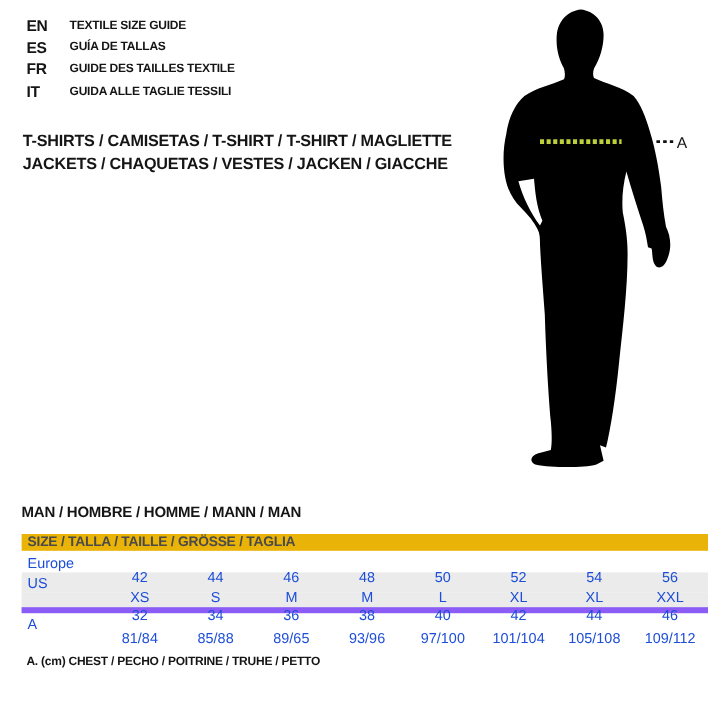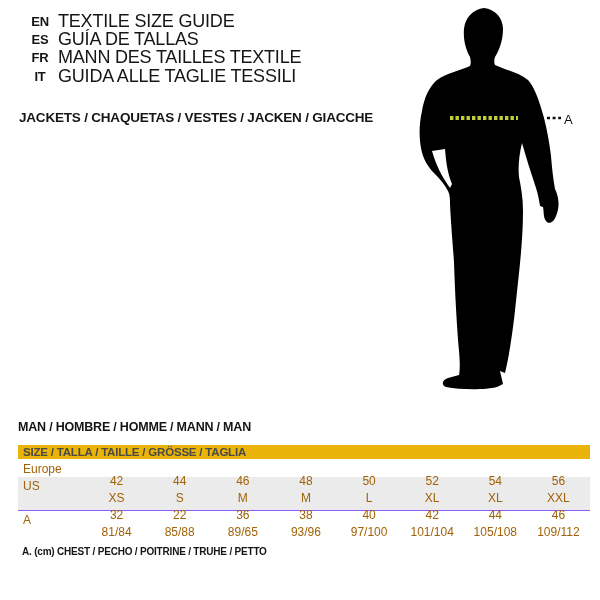--- a/index.html
+++ b/index.html
@@ -1,38 +1,38 @@
 <!DOCTYPE html>
 <html><head>
 <meta charset="utf-8">
 <style>
   html,body{margin:0;padding:0;background:#fff;}
   .canvas{
     position:relative;width:600px;height:600px;background:#ffffff;overflow:hidden;
     font-family:"Liberation Sans",sans-serif;color:#151515;
   }
   
-  .lang{position:absolute;left:22px;top:12px;text-align:center;}
+  .lang{position:absolute;left:22px;top:12px;}
   .lang-row{display:flex;height:18.4px;align-items:center;}
   .lang-code{width:36px;font-size:13px;font-weight:700;letter-spacing:-0.2px;}
-  .lang-label{font-size:18px;font-weight:400;letter-spacing:-0.2px;white-space:nowrap;}
+  .lang-label{font-size:10px;font-weight:700;letter-spacing:-0.2px;white-space:nowrap;}
   
   .cats{position:absolute;left:19px;top:108px;font-size:13.5px;font-weight:700;
         line-height:19px;letter-spacing:-0.2px;white-space:nowrap;}
   
   .figure-svg{position:absolute;left:395px;top:0px;}
   
   .man-title{position:absolute;left:18px;top:420px;font-size:12.5px;font-weight:700;letter-spacing:-0.2px;}
   
   .size-table{position:absolute;left:18px;top:445px;width:572px;}
   .thead{height:14px;background:#eab308;color:#4a4a4a;font-size:11.5px;font-weight:700;
          line-height:14.5px;padding-left:5px;letter-spacing:-0.2px;margin-bottom:1px;}
-  .trow{display:flex;height:17px;align-items:center;font-size:12px;color:#a16207;box-sizing:border-box;}
+  .trow{display:flex;height:17px;align-items:center;font-size:12px;color:#1d4ed8;box-sizing:border-box;}
   .trow.shaded{background:#ebebeb;}
-  .trow.rule-below{border-bottom:1px solid #8b5cf6;}
+  .trow.rule-below{border-bottom:5px solid #8b5cf6;}
   .tlabel{width:62px;padding-left:5px;white-space:nowrap;}
   .tcell{flex:1;text-align:center;margin-top:25px;}
   
   .footnote{position:absolute;left:22px;top:546px;font-size:10px;font-weight:700;letter-spacing:-0.2px;}
 </style>
 </head>
 <body>
 
 <div class="canvas">
 
@@ -40,29 +40,30 @@
     <div class="lang-row">
       <span class="lang-code">EN</span>
       <span class="lang-label">TEXTILE SIZE GUIDE</span>
     </div>
     <div class="lang-row">
       <span class="lang-code">ES</span>
       <span class="lang-label">GUÍA DE TALLAS</span>
     </div>
     <div class="lang-row">
       <span class="lang-code">FR</span>
-      <span class="lang-label">MANN DES TAILLES TEXTILE</span>
+      <span class="lang-label">GUIDE DES TAILLES TEXTILE</span>
     </div>
     <div class="lang-row">
       <span class="lang-code">IT</span>
       <span class="lang-label">GUIDA ALLE TAGLIE TESSILI</span>
     </div>
   </div>
 
   <div class="cats">
+    <div>T-SHIRTS / CAMISETAS / T-SHIRT / T-SHIRT / MAGLIETTE</div>
     <div>JACKETS / CHAQUETAS / VESTES / JACKEN / GIACCHE</div>
   </div>
 
   <svg class="figure-svg" width="205" height="410" viewBox="0 0 205 410" xmlns="http://www.w3.org/2000/svg">
     <path fill="#000000" d="
       M 89,8
       C 78,9 70,18 69,29
       C 68,40 71,50 75,57
       C 76,61 76,64 75,66
       C 64,71 52,73 42,80
@@ -128,21 +129,21 @@
       <span class="tcell">M</span>
       <span class="tcell">L</span>
       <span class="tcell">XL</span>
       <span class="tcell">XL</span>
       <span class="tcell">XXL</span>
     </div>
 
     <div class="trow shaded rule-below">
       <span class="tlabel"></span>
       <span class="tcell">32</span>
-      <span class="tcell">22</span>
+      <span class="tcell">34</span>
       <span class="tcell">36</span>
       <span class="tcell">38</span>
       <span class="tcell">40</span>
       <span class="tcell">42</span>
       <span class="tcell">44</span>
       <span class="tcell">46</span>
     </div>
 
     <div class="trow">
       <span class="tlabel">A</span>

